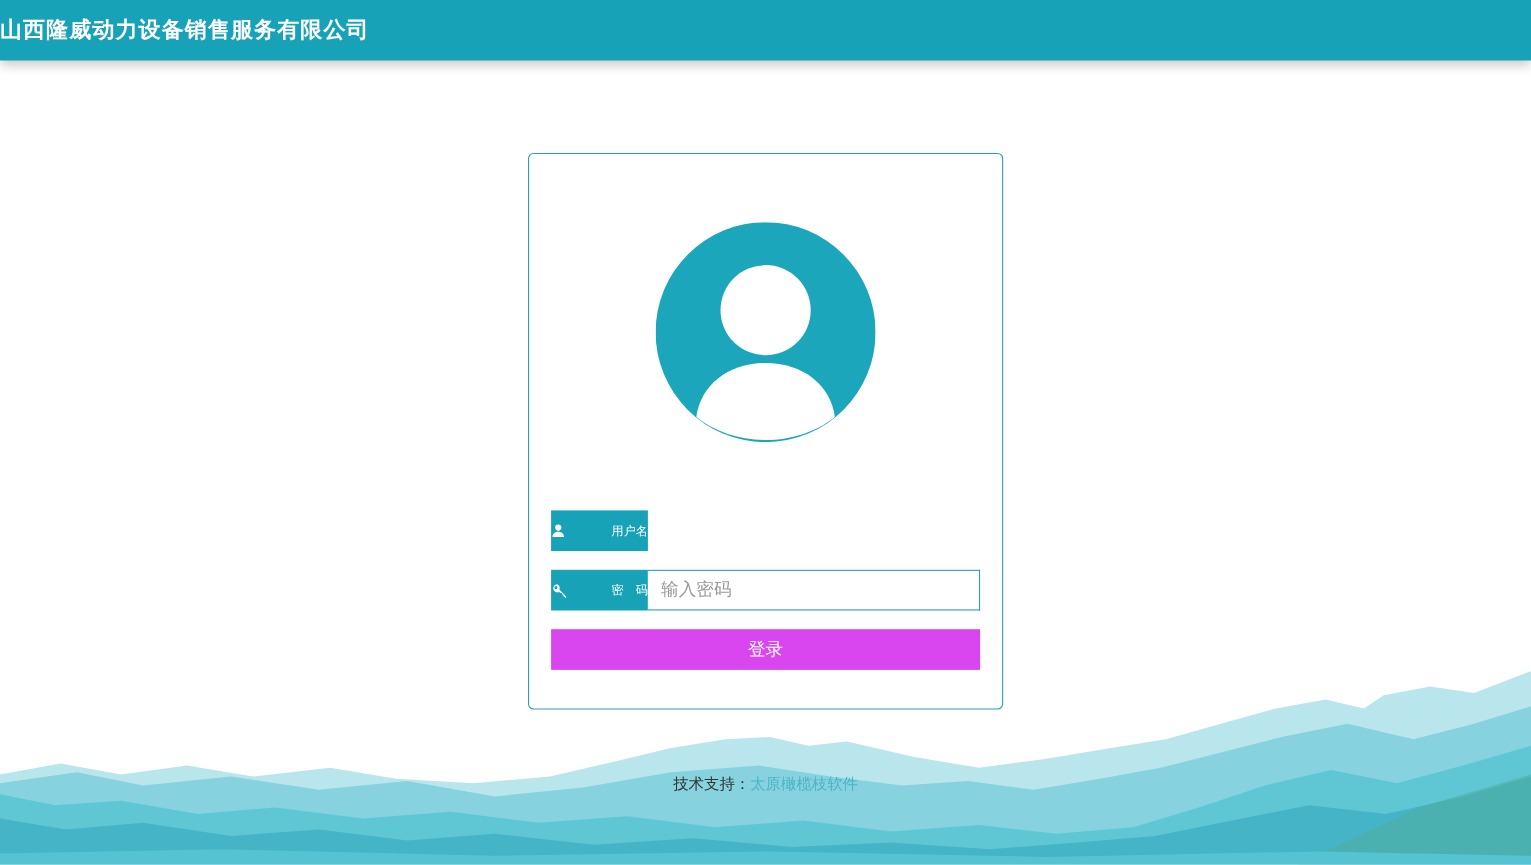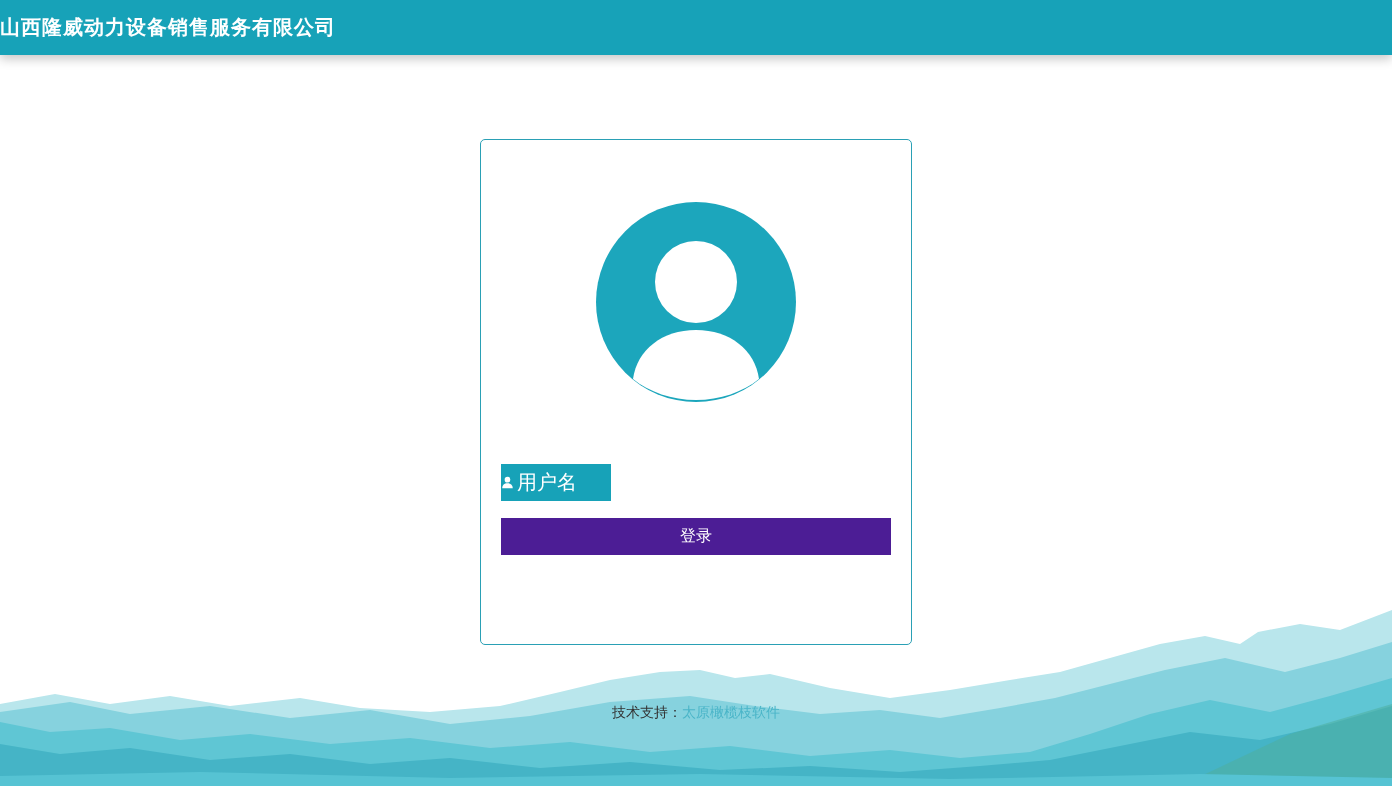--- a/index.html
+++ b/index.html
@@ -50,48 +50,48 @@
   .login-form {
     padding: 0 20px;
     margin-top: 62px;
   }
   .input-group {
     display: flex;
     height: 37px;
     margin-bottom: 17px;
   }
   .input-label {
-    width: 110px;
+    width: 88px;
     background: #17a2b8;
     color: #ffffff;
-    font-size: 20px;
+    font-size: 11px;
     display: flex;
     align-items: center;
-    justify-content: flex-start;
+    justify-content: space-between;
     gap: 3px;
     flex: none;
     white-space: pre;
   }
   .input-label svg { flex: none; }
   .text-input {
     flex: 1;
     min-width: 0;
     border: 1px solid #2aa0b5;
     border-left: none;
     padding: 0 12px;
     font-size: 16px;
     color: #555555;
     outline: none;
     font-family: "Liberation Sans", "DejaVu Sans", sans-serif;
   }
   .text-input::placeholder { color: #9a9a9a; opacity: 1; }
   .login-button {
     width: 100%;
     height: 37px;
-    background: #4c1d95;
+    background: #d946ef;
     border: none;
     color: #ffffff;
     font-size: 16px;
     cursor: pointer;
     font-family: Liberation Sans, sans-serif;
   }
   
   .footer {
     position: absolute;
     top: 704px;
@@ -152,20 +152,31 @@
     <div class="input-group">
       <span class="input-label">
         <svg width="13" height="13" viewBox="0 0 16 16">
           <circle cx="8" cy="4.5" r="3.5" fill="#ffffff"></circle>
           <path d="M8,9 C4,9 1.5,11.5 1.5,15 L14.5,15 C14.5,11.5 12,9 8,9 Z" fill="#ffffff"></path>
         </svg>
         <span>用户名</span>
       </span>
     </div>
 
+    <div class="input-group">
+      <span class="input-label">
+        <svg width="14" height="14" viewBox="0 0 16 16">
+          <g fill="#ffffff">
+            <path d="M6.2,1.2 a4.3,4.3 0 1 0 2.3,8.1 l1.2,1.2 l1.5,0 l0,1.5 l1.5,0 l0,1.5 l2.1,2 l1.2,-1.2 l-7.5,-7.5 a4.3,4.3 0 0 0 -2.3,-5.6 z M5,3.2 a1.6,1.6 0 1 1 -1.6,1.6 a1.6,1.6 0 0 1 1.6,-1.6 z" transform="rotate(0 8 8)"></path>
+          </g>
+        </svg>
+        <span>密　码</span>
+      </span>
+      <input class="text-input" type="password" placeholder="输入密码" style="">
+    </div>
 
     <button class="login-button">登录</button>
   </div>
 </div>
 
 <div class="footer">
   <span>技术支持：</span><a href="#">太原橄榄枝软件</a>
 </div>
 
 </body></html>

